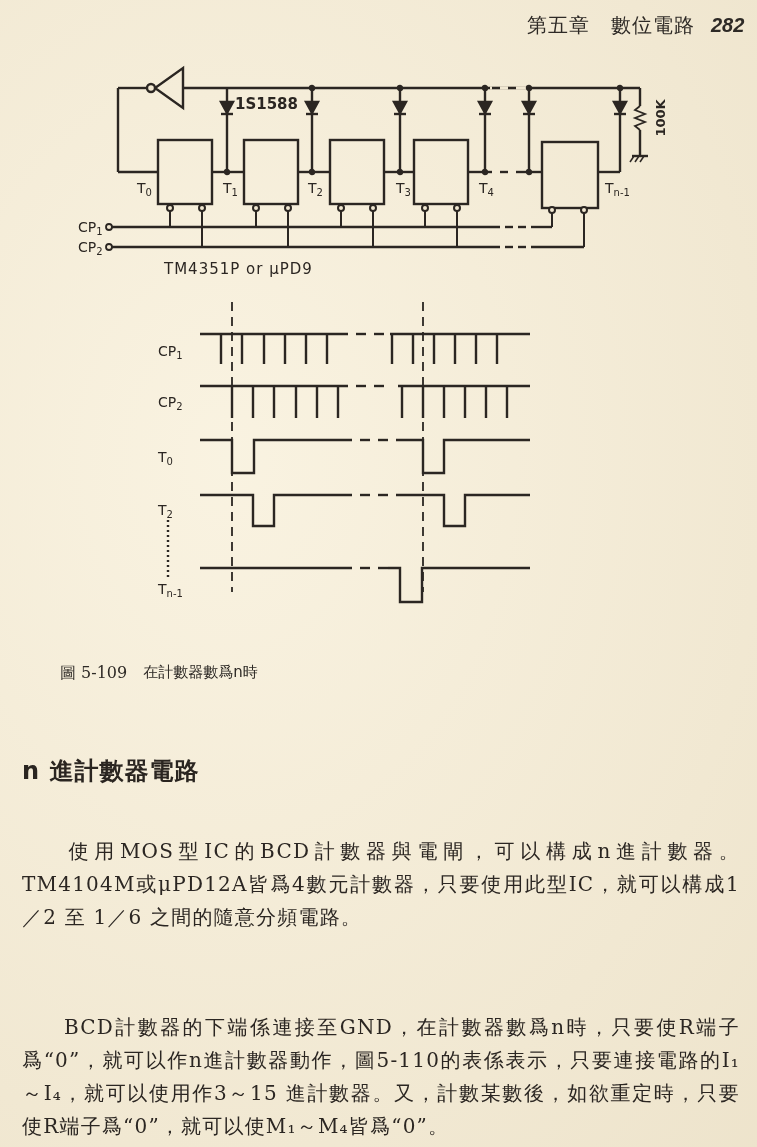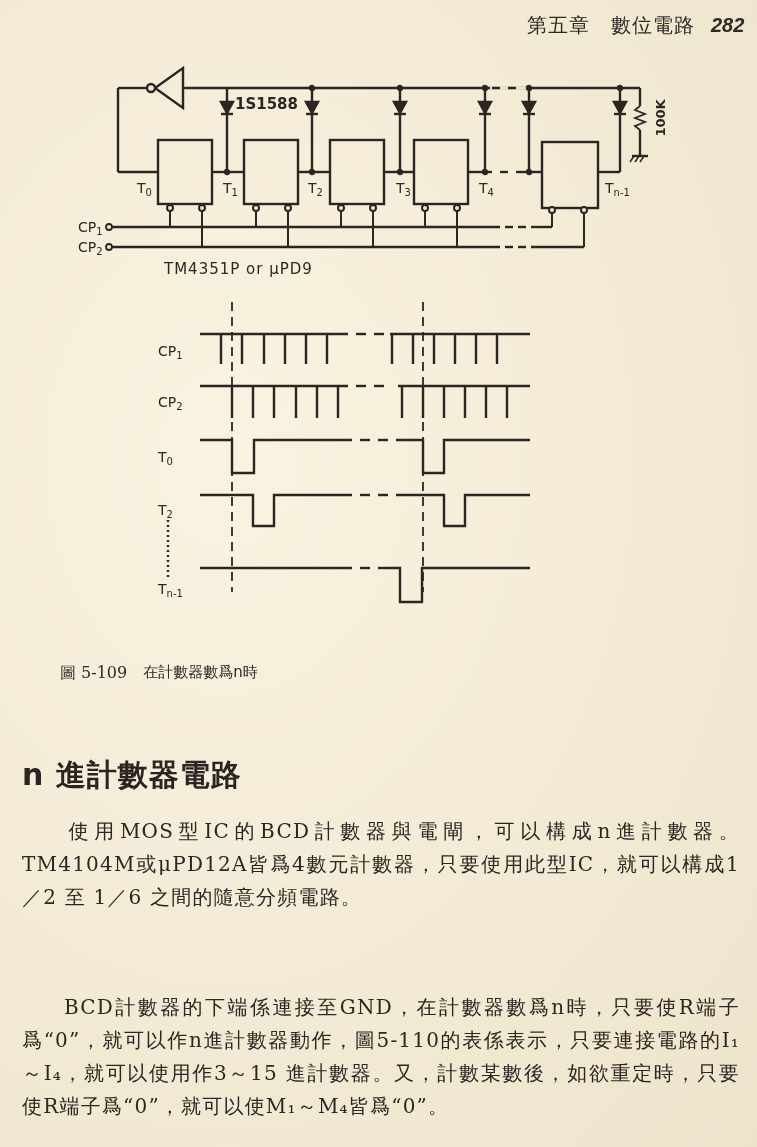--- a/index.html
+++ b/index.html
@@ -20,27 +20,28 @@
   svg text { font-family: "DejaVu Sans", sans-serif; fill: #2b2622; }
   .fig { position: absolute; left: 0; top: 0; }
   .caption {
     position: absolute; top: 663px; left: 60px;
     font-family: "DejaVu Sans", sans-serif; font-size: 15px; color: #2e2a26;
     display: flex; gap: 16px;
   }
   .caption .num { font-family: "DejaVu Serif", serif; font-size: 16px; }
   .section-title {
     position: absolute; top: 755px; left: 22px;
-    font-family: "DejaVu Sans", sans-serif; font-weight: bold; font-size: 30px; color: #2a2520;
+    font-family: "DejaVu Sans", sans-serif; font-weight: bold; font-size: 24px; color: #2a2520;
     letter-spacing: 1px;
   }
   .para {
     position: absolute; left: 22px; width: 718px;
     font-size: 20px; line-height: 33px; letter-spacing: 1.2px; color: #2b2622;
     text-align: justify;
+    margin-top: 20px;
   }
   .para .indent { display: inline-block; width: 42px; }
   .p1 { top: 815px; }
   .p2 { top: 991px; }
 </style>
 </head>
 <body>
 
 <div class="page-header">
   <span class="chapter">第五章　數位電路</span>

